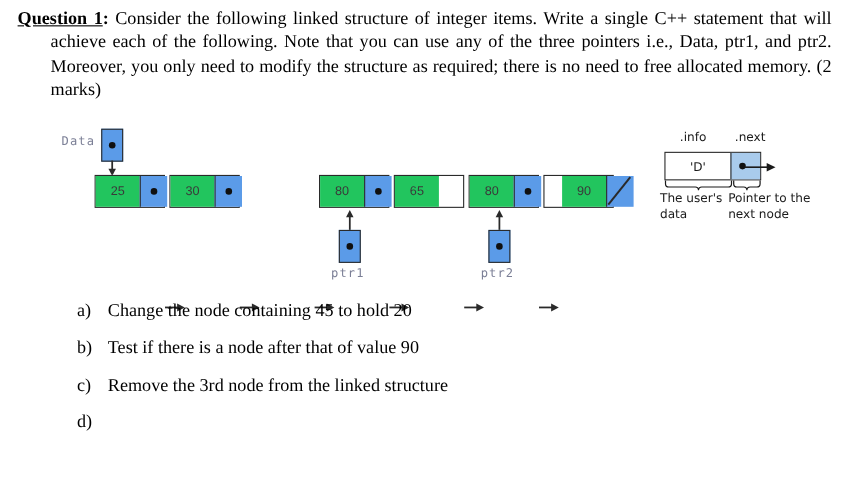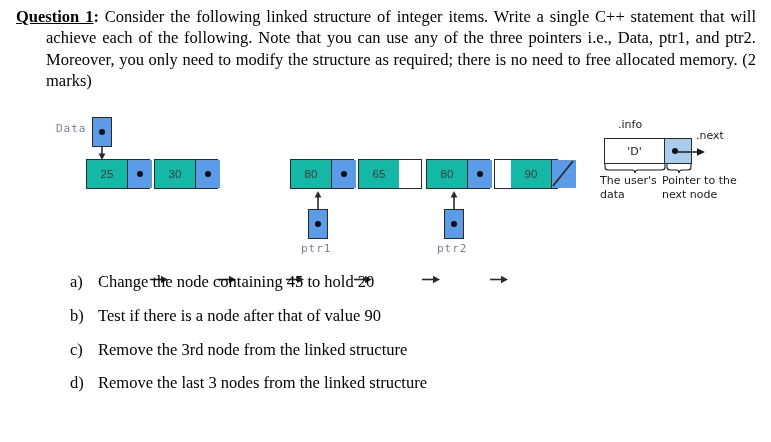--- a/index.html
+++ b/index.html
@@ -68,21 +68,21 @@
     display: flex;
   }
   .node .info {
     flex: 0 0 40px;
     display: flex;
     align-items: center;
     justify-content: center;
     font-family: "Liberation Sans", sans-serif;
     font-size: 11.5px;
     color: #3a3a3a;
-    background: #14b8a6;
+    background: #22c55e;
   }
   .node .next {
     flex: 0 0 24px;
     border-left: 1.6px solid #2a2a2a;
     background: #5b9be8;
     position: relative;
   }
   .node .next .dot {
     position: absolute;
     left: 50%;
@@ -332,21 +332,21 @@
     </svg>
   </div>
   <div class="ptrbox" style="left:444px; top:101px;">
     <span class="dot"></span>
   </div>
   <span class="mono-label" style="left:437px; top:134px;">ptr2</span>
 </div>
 
 <div id="legend">
   <span class="cap" style="left:22px; top:0px;">.info</span>
-  <span class="cap" style="left:72px; top:11px;margin-left:28px;">.next</span>
+  <span class="cap" style="left:72px; top:0px;">.next</span>
 
   <div id="legend-node">
     <span class="linfo">'D'</span>
     <span class="lnext">
       <span class="dot"></span>
     </span>
   </div>
 
   <div style="position:absolute; left:81px; top:29px;">
     <svg width="28" height="10" viewBox="0 0 28 10">
@@ -376,15 +376,14 @@
   <div class="item">
     <span class="marker">b)</span>
     <span>Test if there is a node after that of value 90</span>
   </div>
   <div class="item">
     <span class="marker">c)</span>
     <span>Remove the 3rd node from the linked structure</span>
   </div>
   <div class="item">
     <span class="marker">d)</span>
-    <span>Remove the last 3 nodes from the linked structure</span>
   </div>
 </div>
 
 </body></html>

